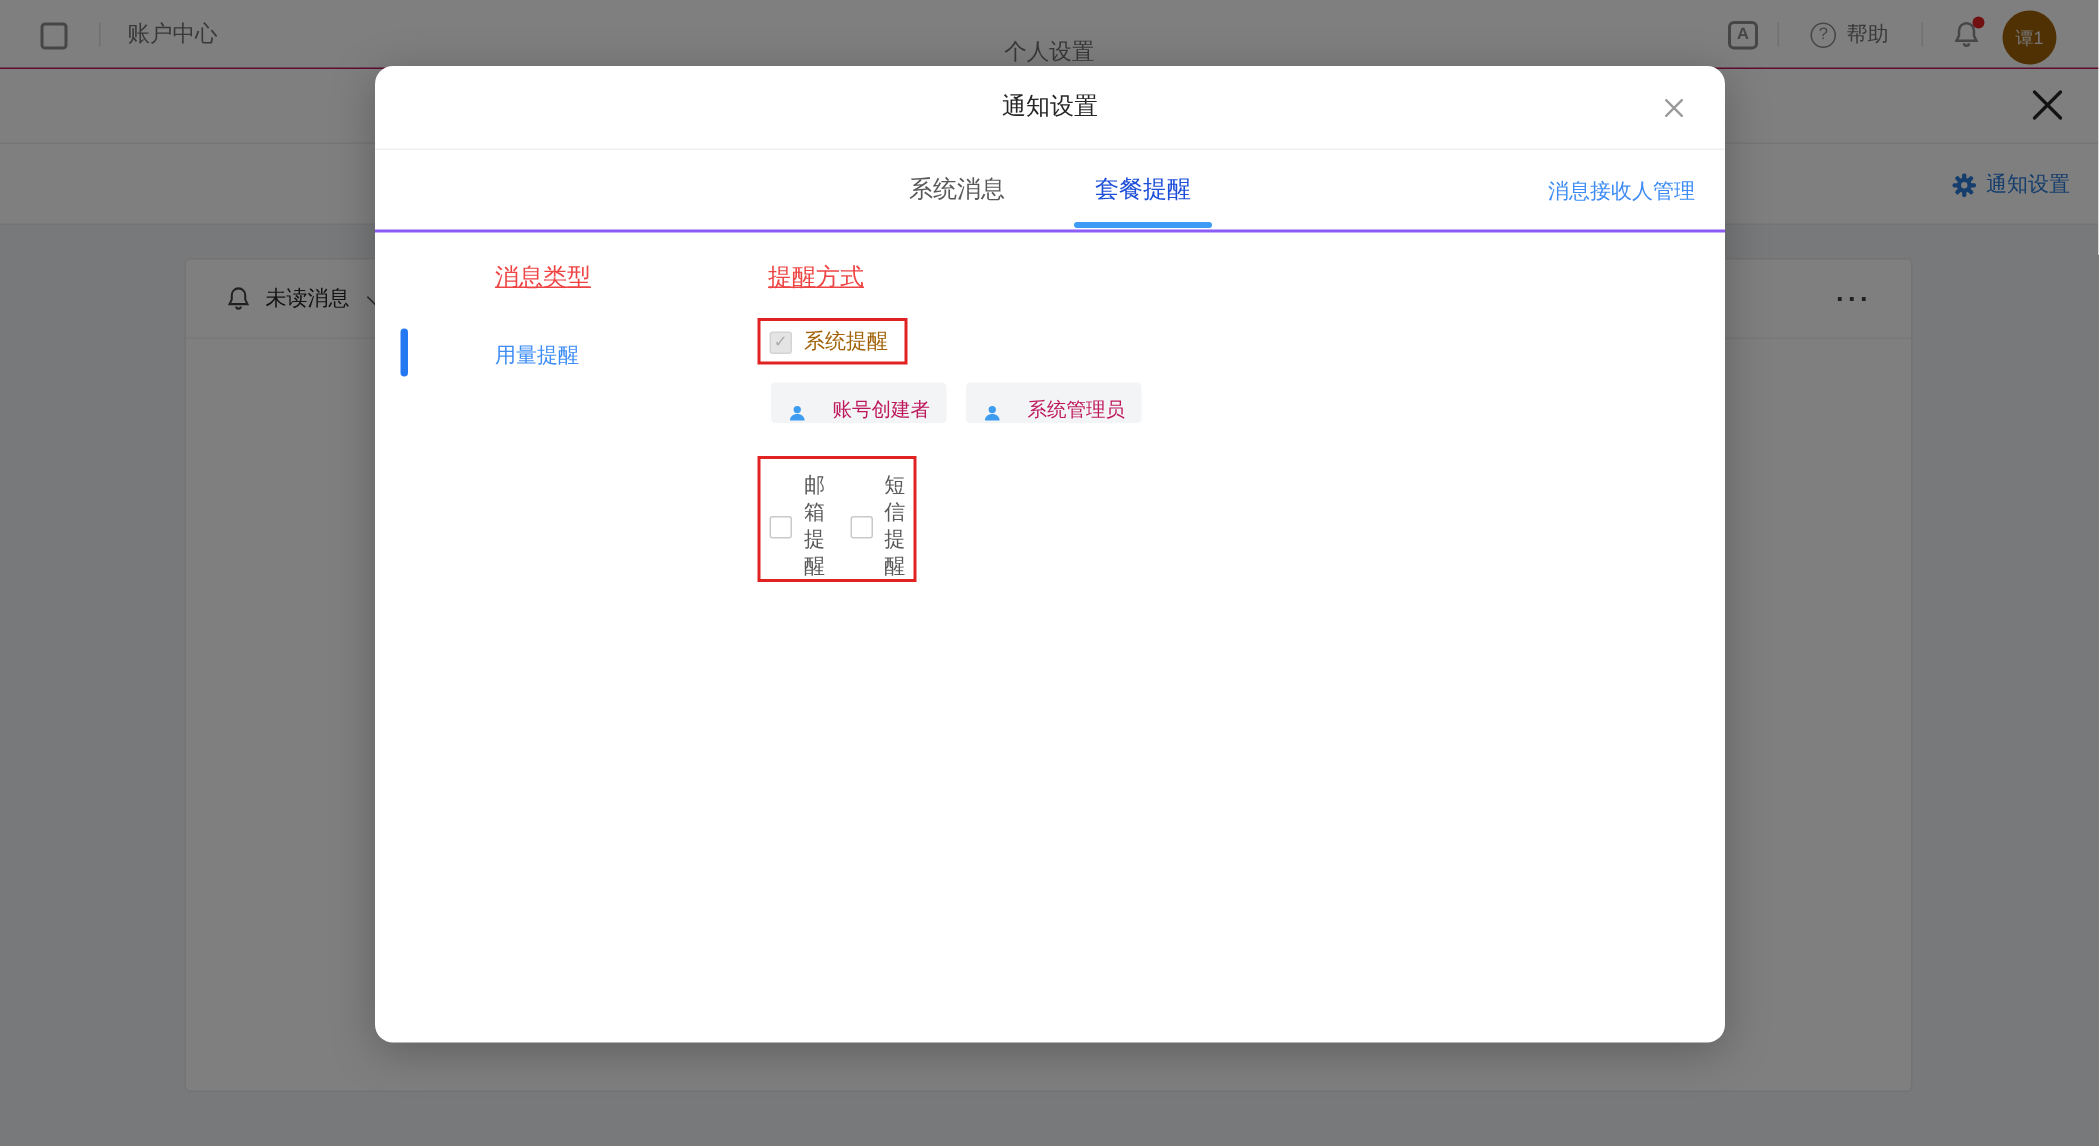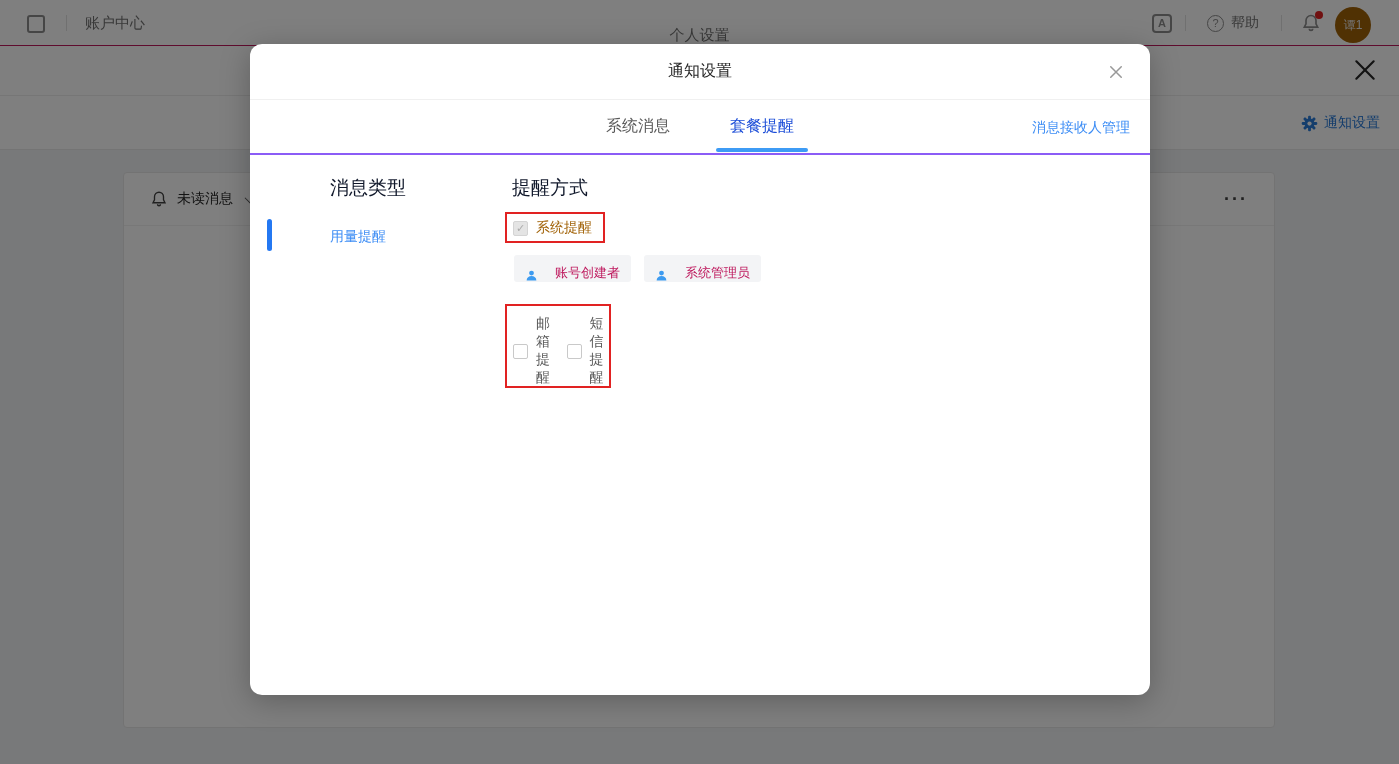--- a/index.html
+++ b/index.html
@@ -37,21 +37,21 @@
   .m-header { position:relative; height:56px; display:flex; align-items:center; justify-content:center; border-bottom:1px solid #f0f0f0; }
   .m-title { font-size:16px; font-weight:500; color:#262626; }
   .m-close { position:absolute; right:25px; top:19px; width:18px; height:18px; cursor:pointer; }
   .m-tabs { position:relative; height:55px; border-bottom:2px solid #8b5cf6; display:flex; align-items:center; justify-content:center; gap:32px; }
   .m-tab { position:relative; height:55px; display:flex; align-items:center; padding:0 14px; font-size:16px; color:#595959; cursor:pointer; }
   .m-tab.active { color:#1d4ed8; }
   .m-tab.active .tab-bar { position:absolute; left:0; right:0; bottom:2px; height:4px; border-radius:2px; background:#3d9bf5; }
   .recipients-link { position:absolute; right:20px; top:0; height:55px; display:flex; align-items:center; font-size:14px; color:#3d8df5; cursor:pointer; }
 
   .m-body { position:absolute; left:0; top:111px; right:0; bottom:0; }
-  .col-hdr { position:absolute; font-size:19px; color:#0f172a; }
+  .col-hdr { position:absolute; font-size:16px; color:#ef4444;text-decoration:underline; }
   .sel-bar { position:absolute; left:17px; top:64px; width:5px; height:32px; background:#2478f2; border-radius:3px; }
   .menu-item { position:absolute; left:80px; top:73px; font-size:14px; color:#3d8df5; cursor:pointer; }
 
   .red-box { position:absolute; border:2px solid #e12222; }
   .cb-row { display:flex; align-items:center; gap:8px; }
   .cb { width:15px; height:15px; border-radius:2px; flex:0 0 auto; }
   .cb.disabled-checked { background:#e4e4e4; border:1px solid #d4d4d4; color:#ababab; font-size:11px; line-height:13px; text-align:center; }
   .cb.unchecked { background:#fff; border:1px solid #c9c9c9; }
   .cb-label-gray { font-size:14px; color:#a16207; }
   .cb-label { font-size:14px; color:#595959; }

